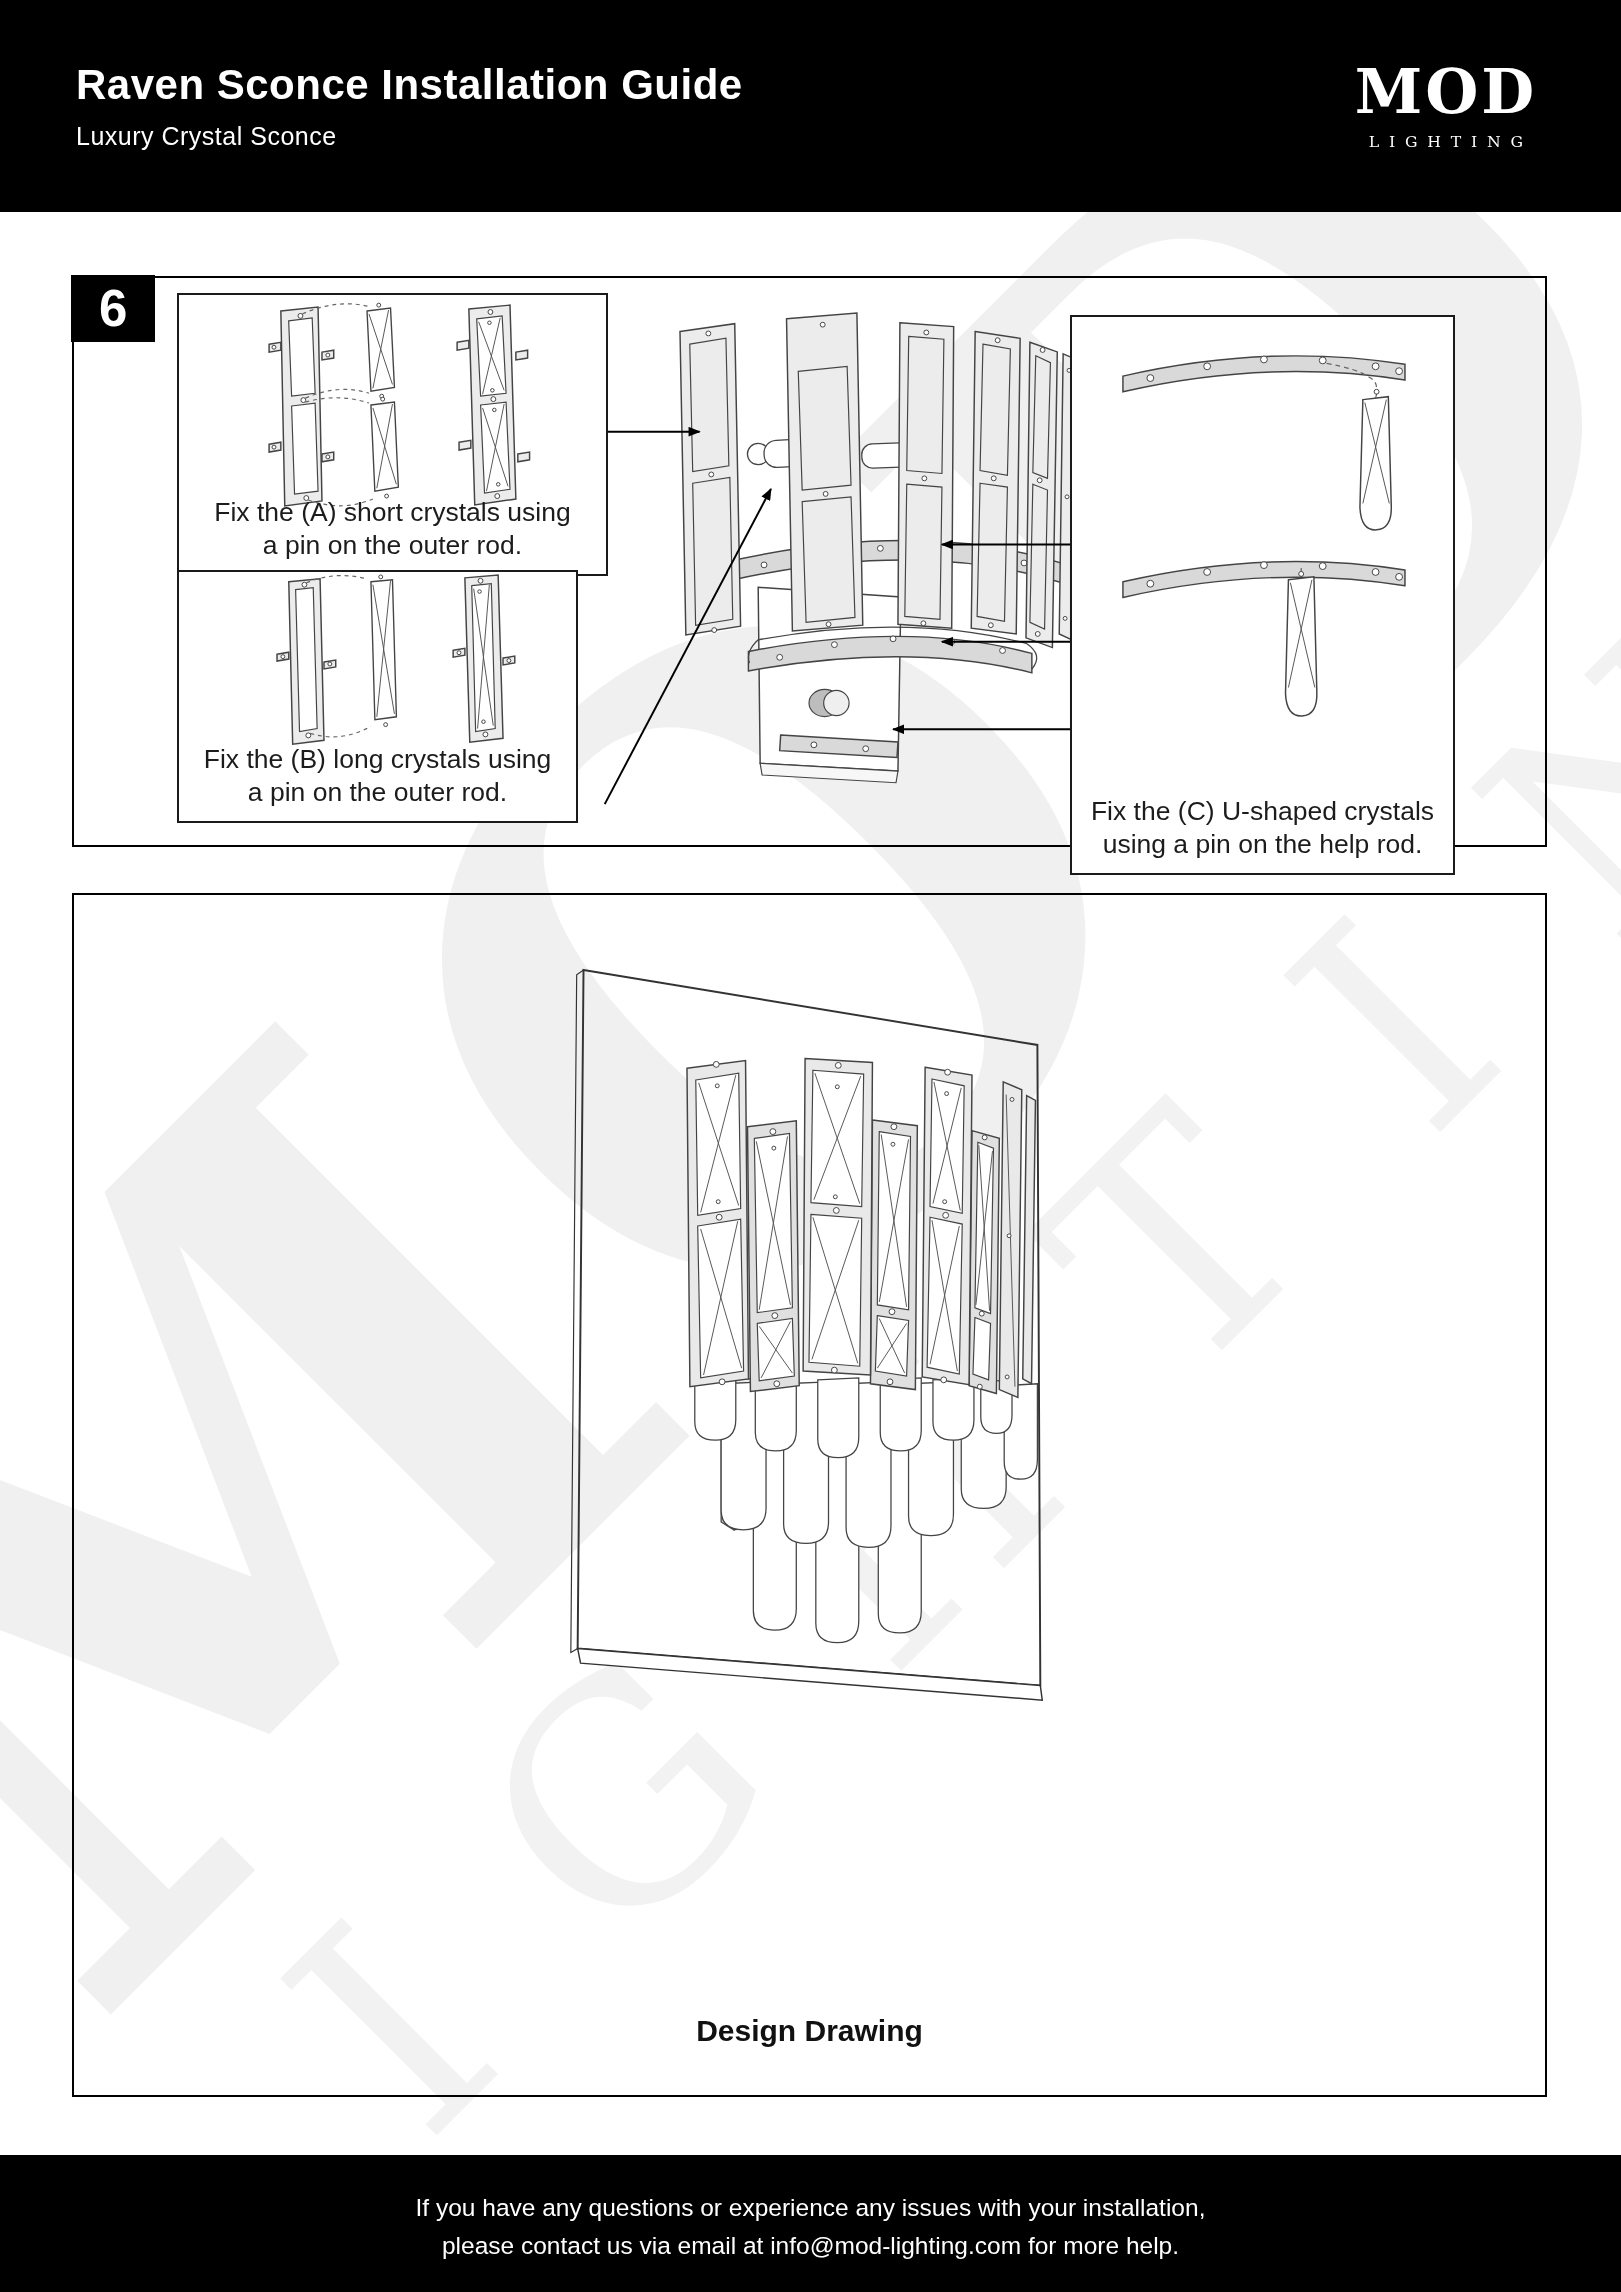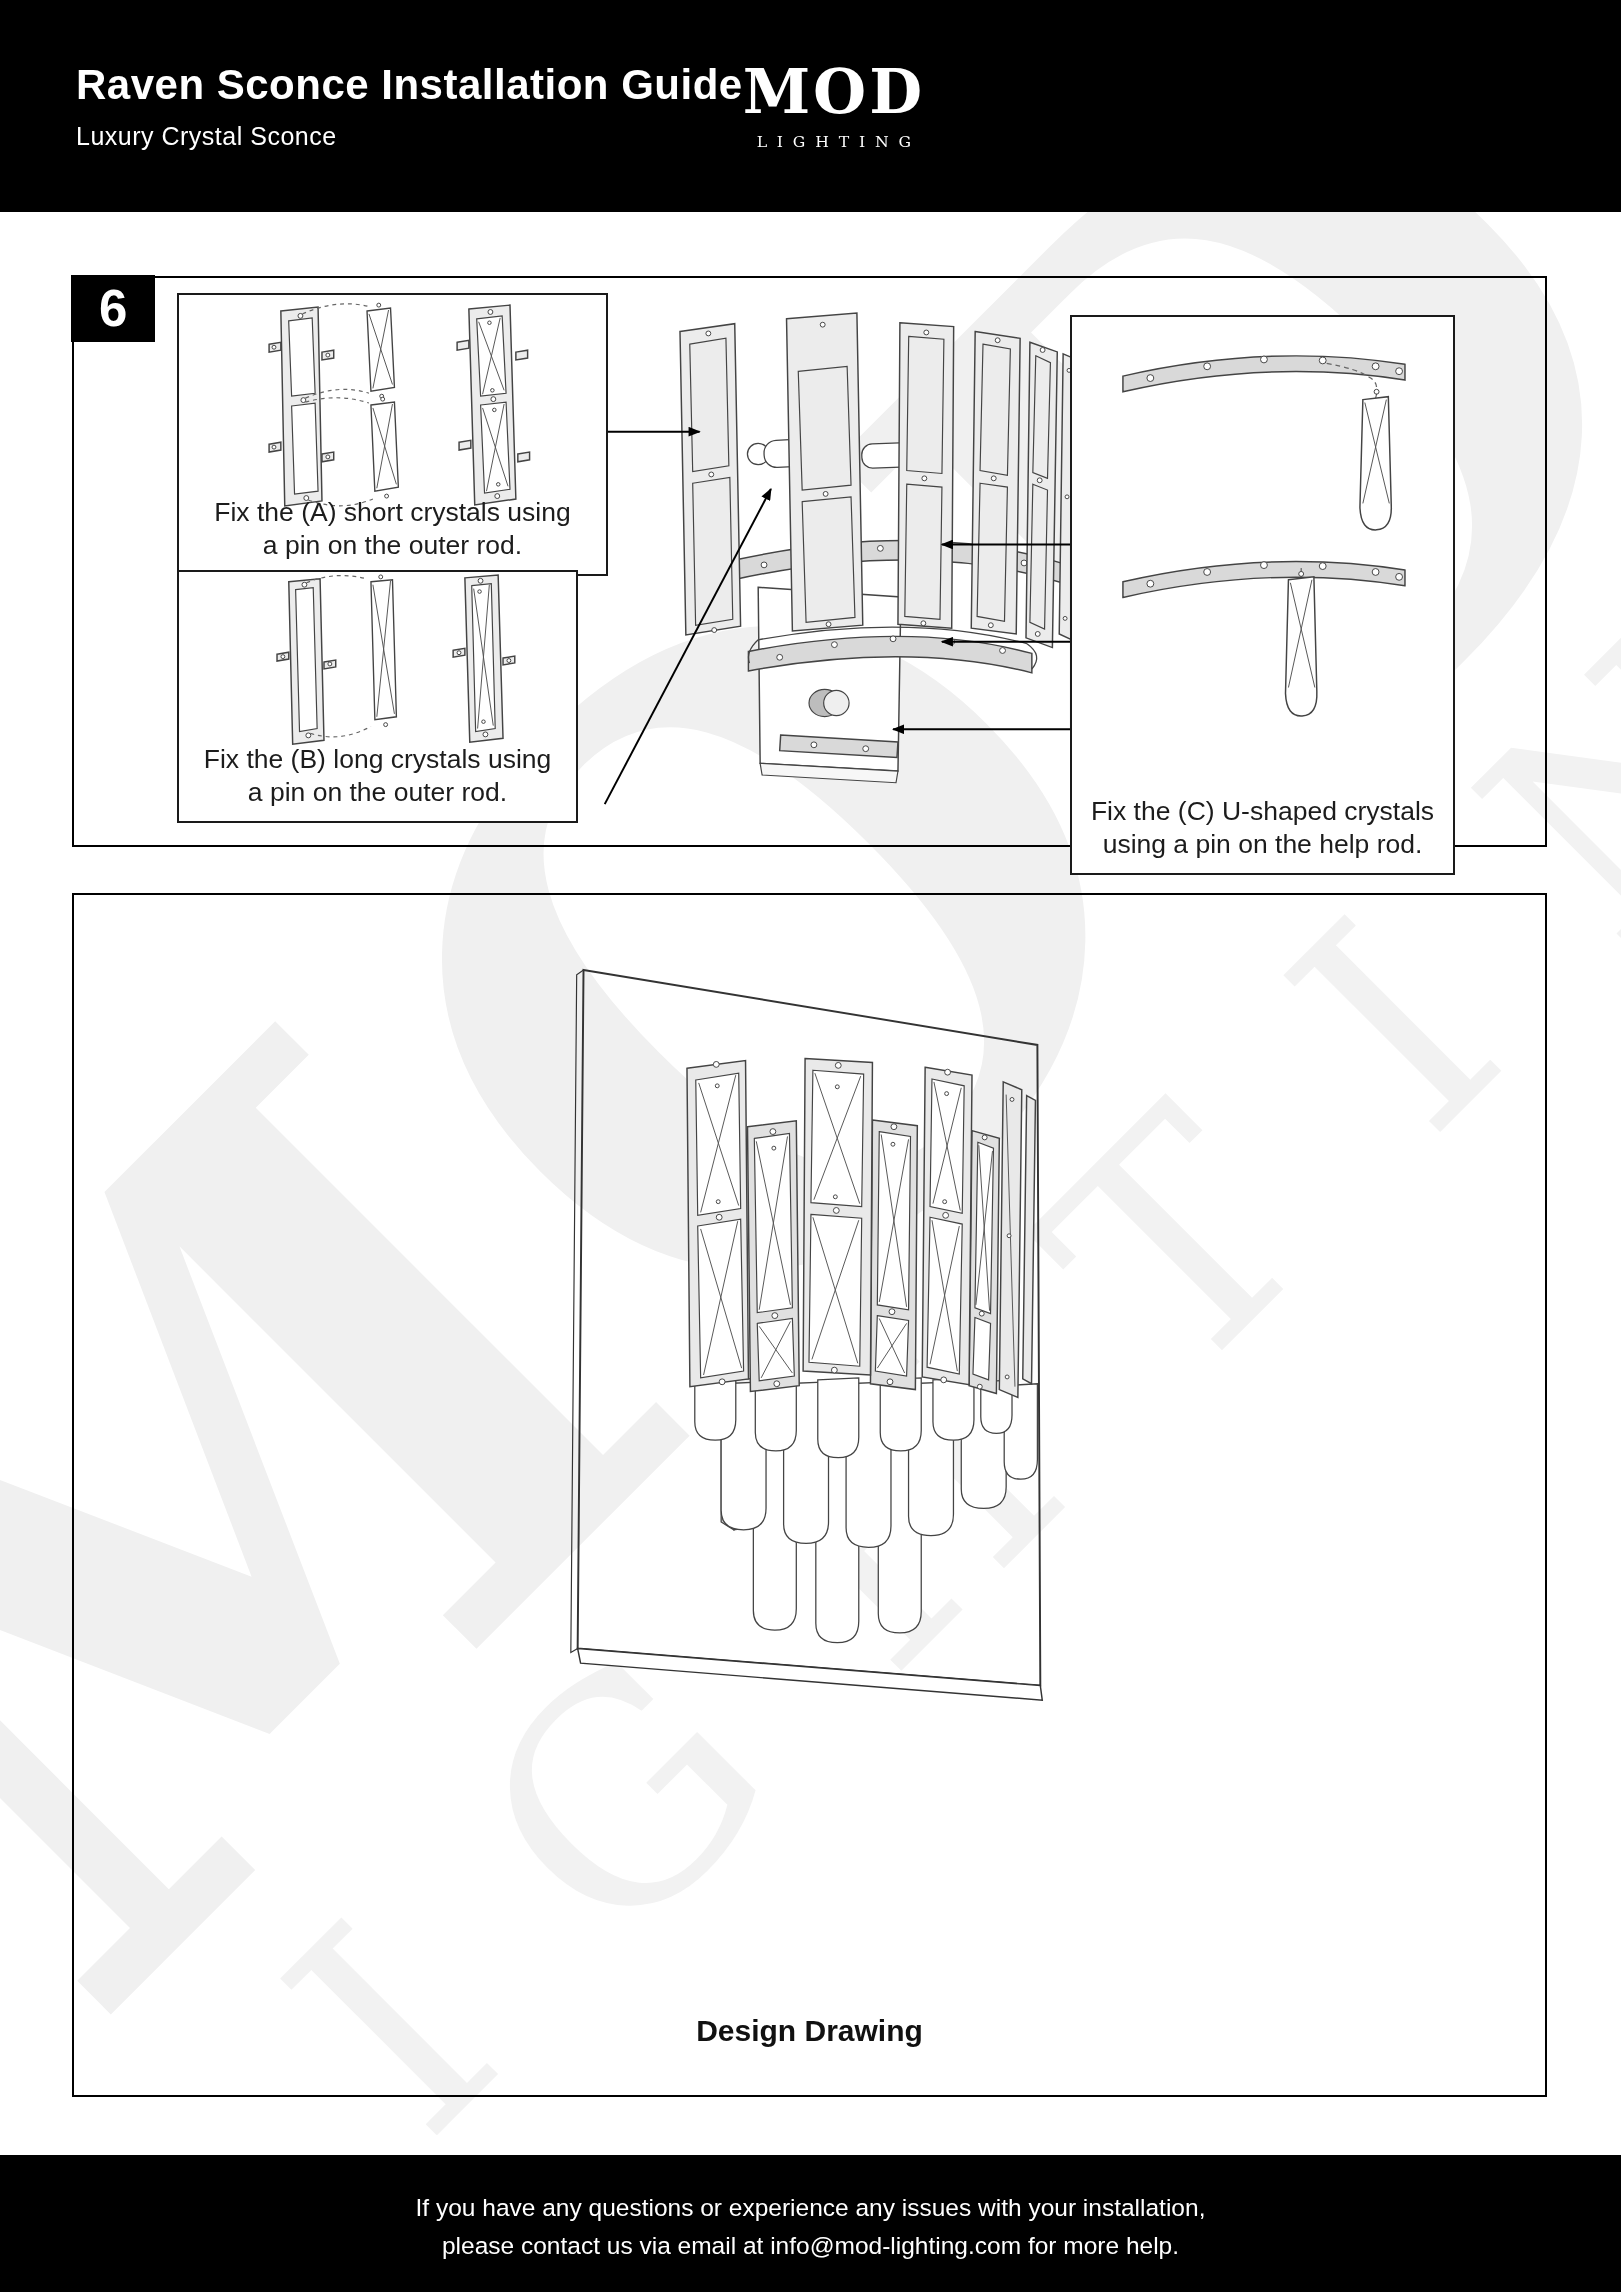--- a/index.html
+++ b/index.html
@@ -20,22 +20,22 @@
     text-align: center; z-index: 0; white-space: nowrap;
     color: #f0f0f0; user-select: none;
     font-family: "DejaVu Serif", "Liberation Serif", serif;
   }
   .wm1 { font-size: 804px; line-height: .85; font-weight: 700; letter-spacing: 9.8px; }
   .wm2 { font-size: 304px; line-height: 1; letter-spacing: 147px; padding-left: 147px; color:#f2f2f2; }
   
   .header {
     position: absolute; left:0; top:0; width:1621px; height:212px;
     background:#000; z-index:3; color:#fff;
-    display:flex; align-items:center; justify-content:flex-start;
-    padding: 0 120px 0 76px;
+    display:flex; align-items:center; justify-content:space-between;
+    padding: 0 84px 0 76px;
   }
   .h-title { font-size:42px; font-weight:700; letter-spacing:0.5px; }
   .h-sub   { font-size:25px; font-weight:400; margin-top:13.7px; letter-spacing:0.5px; }
   .logo { text-align:center; font-family:"DejaVu Serif","Liberation Serif",serif; }
   .logo-mod { font-size:61px; font-weight:700; letter-spacing:2.9px; line-height:1; }
   .logo-lighting { font-size:15.7px; letter-spacing:9.8px; margin-top:9.8px; padding-left:9.8px; }
   
   .step-box {
     position:absolute; left:72px; top:276px; width:1475px; height:571px;
     border:2.9px solid #000; z-index:1; background:transparent;

